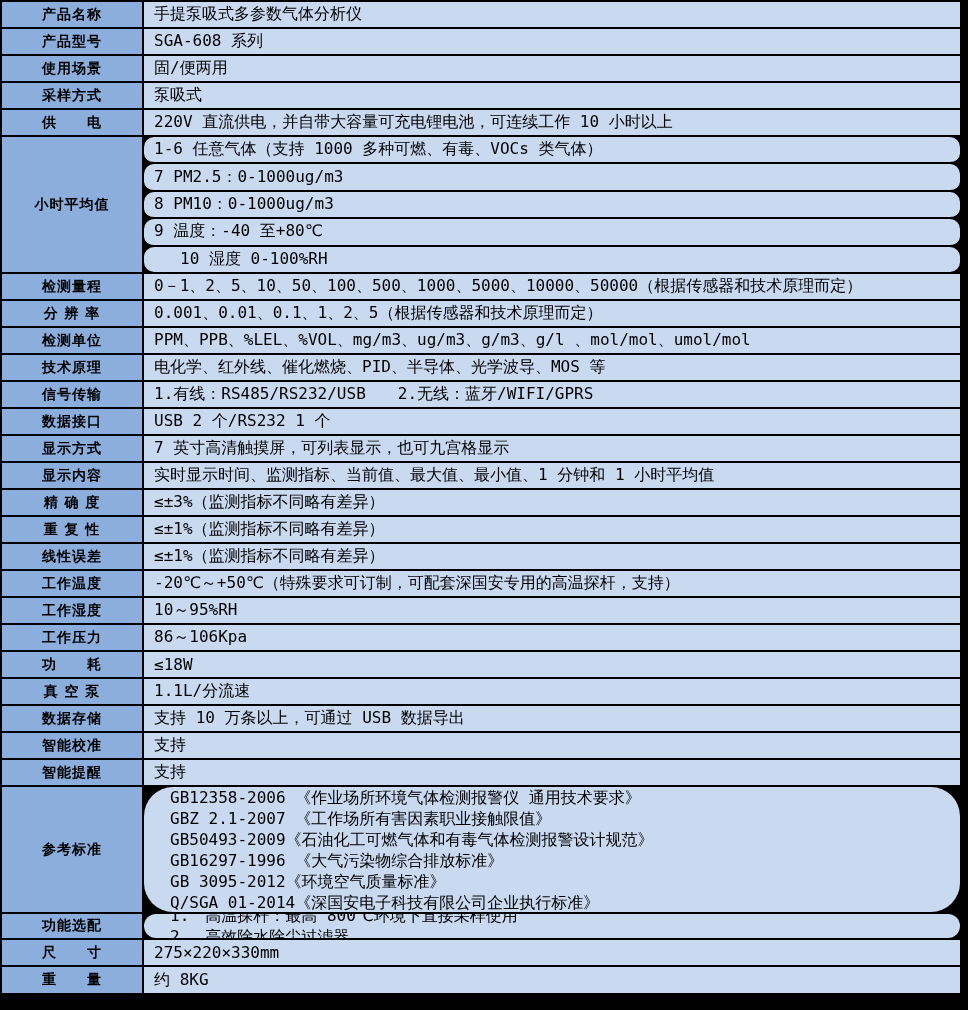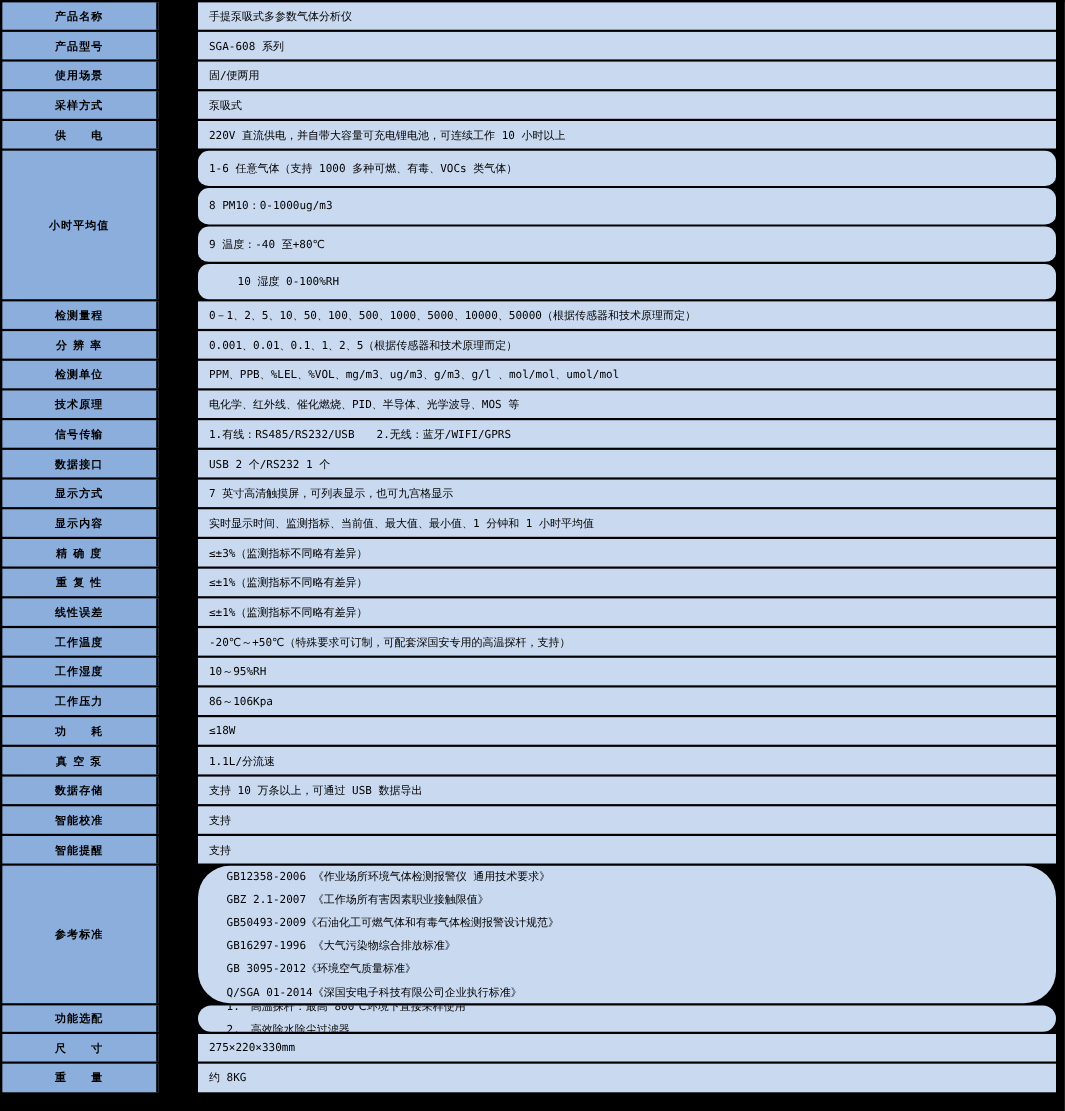--- a/index.html
+++ b/index.html
@@ -24,34 +24,33 @@
   .r26{height:26px;border-bottom:none}
   .r137{height:137px}
   .r127{height:127px}
   .r43{height:26px}
   .label{
     width:142px;
     box-sizing:border-box;
     background:var(--label-bg,#8BAEDD);
     border-right:2px solid var(--border,#000);
     display:flex;align-items:center;justify-content:center;
-    font-weight:bold;font-size:10px;
+    font-weight:bold;font-size:14px;
     letter-spacing:1px;
     flex-shrink:0;
   }
   .value{
     flex:1;
     background:var(--value-bg,#C9D9F0);
     display:flex;align-items:center;
     padding:0 10px;
-    font-size:10px;
+    font-size:16px;
     font-family:"DejaVu Sans Mono","DejaVu Sans",sans-serif;
     white-space:nowrap;
     overflow:hidden;
-    margin-left:36px;
   }
   .value-group{
     flex:1;display:flex;flex-direction:column;
   }
   .value-group .value{flex:1;border-bottom:2px solid var(--border,#000);border-radius:10px;}
   .value-group .value:last-child{border-bottom:none;padding-left:36px;}
   .value.multi{
     flex-direction:column;align-items:stretch;justify-content:center;
     padding:2px 26px;
     border-radius:29px;
@@ -85,20 +84,21 @@
 
   <div class="row r27">
     <div class="label">供　　电</div>
     <div class="value">220V 直流供电，并自带大容量可充电锂电池，可连续工作 10 小时以上</div>
   </div>
 
   <div class="row r137">
     <div class="label">小时平均值</div>
     <div class="value-group">
       <div class="value">1-6 任意气体（支持 1000 多种可燃、有毒、VOCs 类气体）</div>
+      <div class="value">7 PM2.5：0-1000ug/m3</div>
       <div class="value">8 PM10：0-1000ug/m3</div>
       <div class="value">9 温度：-40 至+80℃</div>
       <div class="value">10 湿度 0-100%RH</div>
     </div>
   </div>
 
   <div class="row r27">
     <div class="label">检测量程</div>
     <div class="value">0－1、2、5、10、50、100、500、1000、5000、10000、50000（根据传感器和技术原理而定）</div>
   </div>

